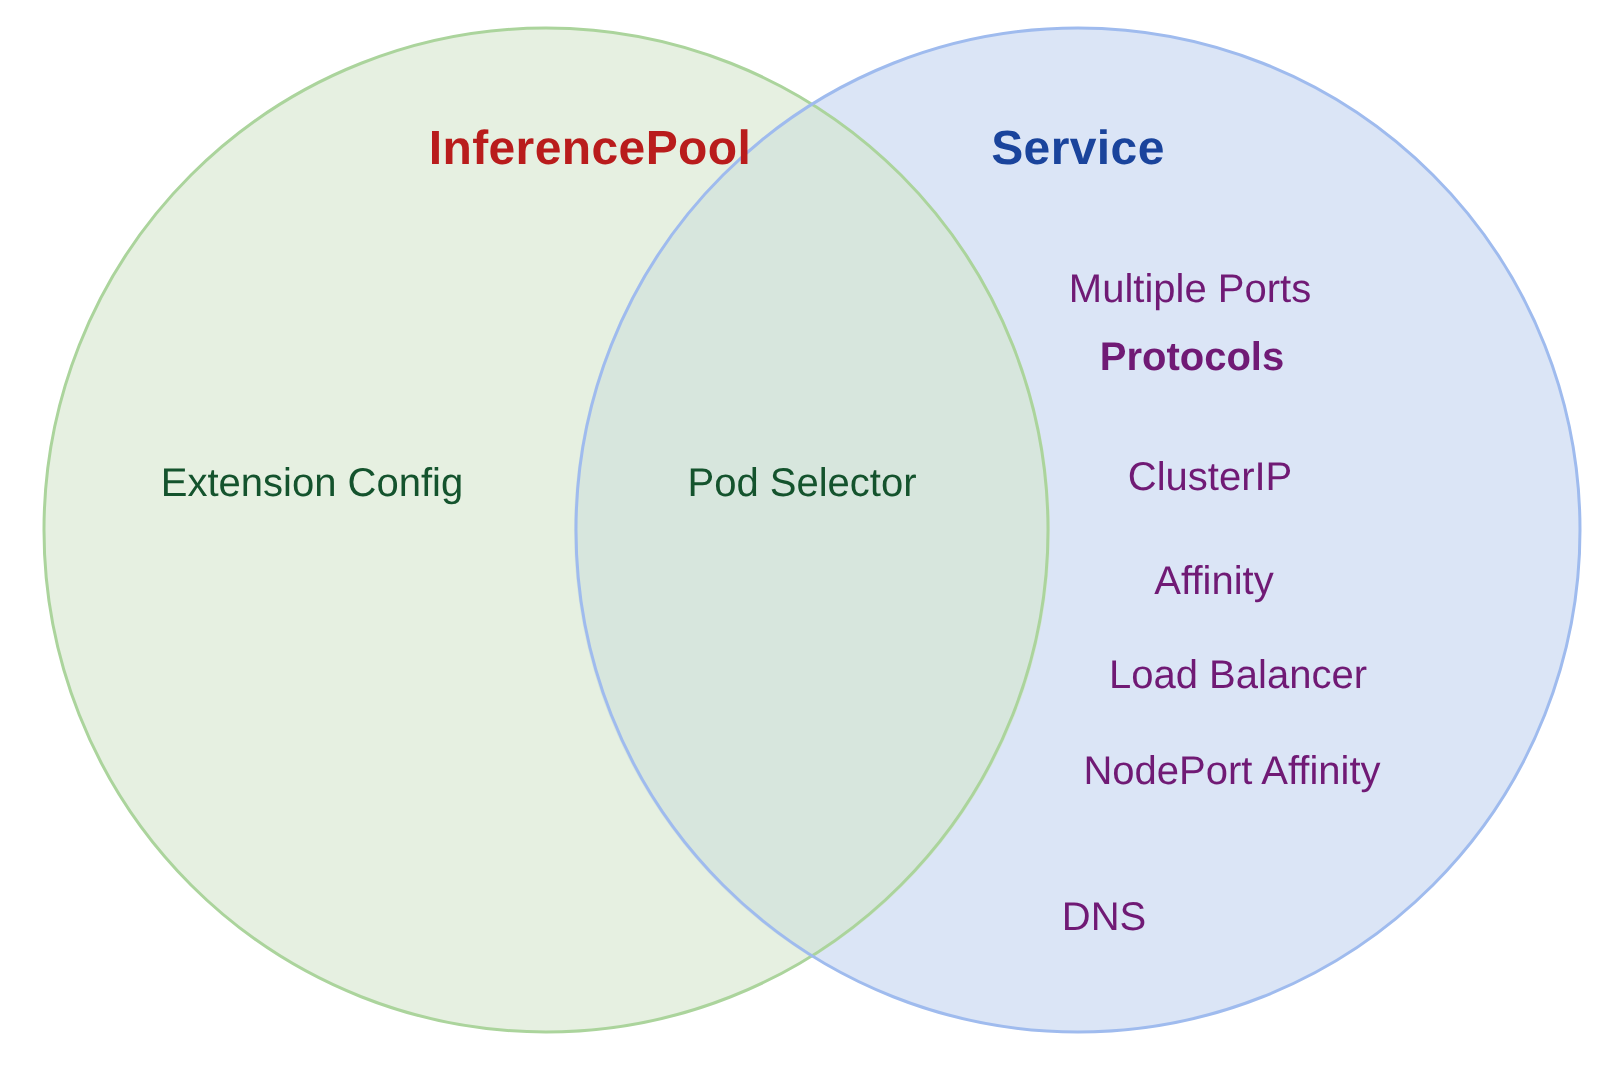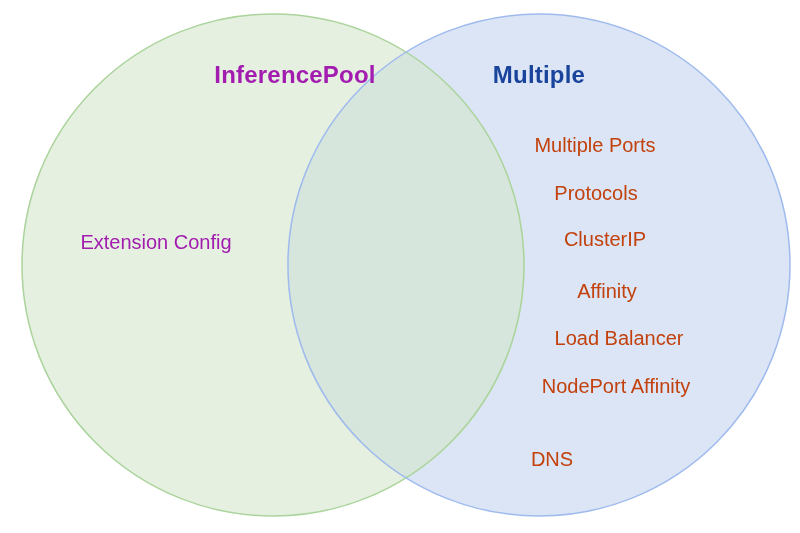--- a/index.html
+++ b/index.html
@@ -24,33 +24,33 @@
     transform: translate(-50%, -50%);
     white-space: nowrap;
     font-size: 20px;
     line-height: 1;
   }
   .title {
     font-size: 24px;
     font-weight: 700;
     letter-spacing: 0.2px;
   }
-  .teal-title   { color: #a21caf; }
-  .teal-item    { color: #a21caf; }
+  .teal-title   { color: #b91c1c; }
+  .teal-item    { color: #14532d; }
   .navy-title   { color: #1a449c; }
-  .blue-item    { color: #c2410c; }
+  .blue-item    { color: #701a75; }
 
   .pos-title-left        { left: 295px; top: 75px; }
   .pos-title-right       { left: 539px; top: 75px; }
   .pos-extension-config  { left: 156px; top: 242px; }
   .pos-inference-config  { left: 155px; top: 290px; }
   .pos-pod-selector      { left: 401px; top: 242px; }
   .pos-port-config       { left: 400px; top: 290px; }
   .pos-multiple-ports    { left: 595px; top: 145px; }
-  .pos-protocols         { left: 596px; top: 193px; }
+  .pos-protocols         { left: 596px; top: 179px; font-weight: bold; }
   .pos-clusterip         { left: 605px; top: 239px; }
   .pos-nodeport          { left: 607px; top: 291px; }
   .pos-load-balancer     { left: 619px; top: 338px; }
   .pos-session-affinity  { left: 616px; top: 386px; }
   .pos-dns               { left: 552px; top: 421px; margin-top: 38px; }
 </style>
 </head>
 <body>
 
 <div class="stage">
@@ -58,25 +58,26 @@
   <svg class="venn-svg" width="800" height="533" viewBox="0 0 800 533">
     <circle cx="273" cy="265" r="251" fill="#e6f0e1"></circle>
     <circle cx="539" cy="265" r="251" fill="#dbe5f6"></circle>
     <path d="M 406 52 A 251 251 0 0 1 406 479 A 251 251 0 0 1 406 52 Z" fill="#d7e6dd"></path>
     <circle cx="273" cy="265" r="251" fill="none" stroke-width="1.5" stroke="#abd49c"></circle>
     <circle cx="539" cy="265" r="251" fill="none" stroke-width="1.5" stroke="#9fbbee"></circle>
   </svg>
 
   <div class="lbl title teal-title pos-title-left">InferencePool</div>
 
-  <div class="lbl title navy-title pos-title-right">Multiple</div>
+  <div class="lbl title navy-title pos-title-right">Service</div>
 
   <div class="lbl teal-item pos-extension-config">Extension Config</div>
 
 
+  <div class="lbl teal-item pos-pod-selector">Pod Selector</div>
 
 
   <div class="lbl blue-item pos-multiple-ports">Multiple Ports</div>
 
   <div class="lbl blue-item pos-protocols">Protocols</div>
 
   <div class="lbl blue-item pos-clusterip">ClusterIP</div>
 
   <div class="lbl blue-item pos-nodeport">Affinity</div>
 

